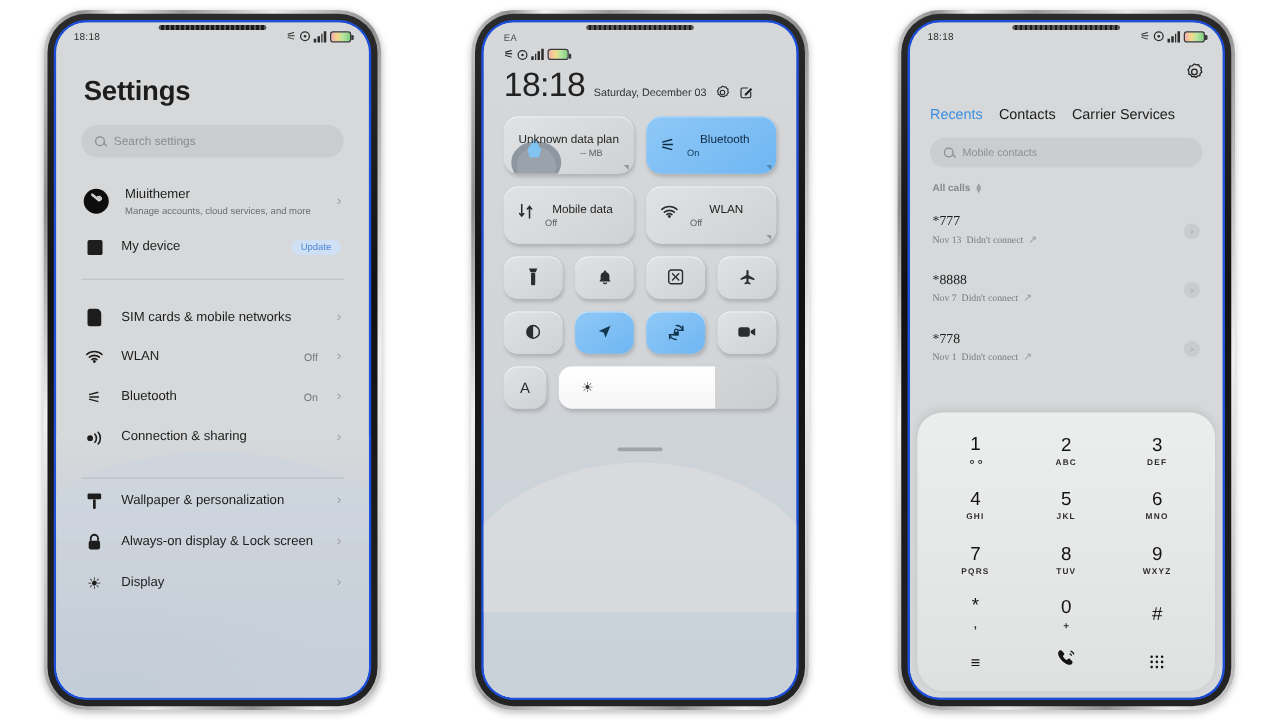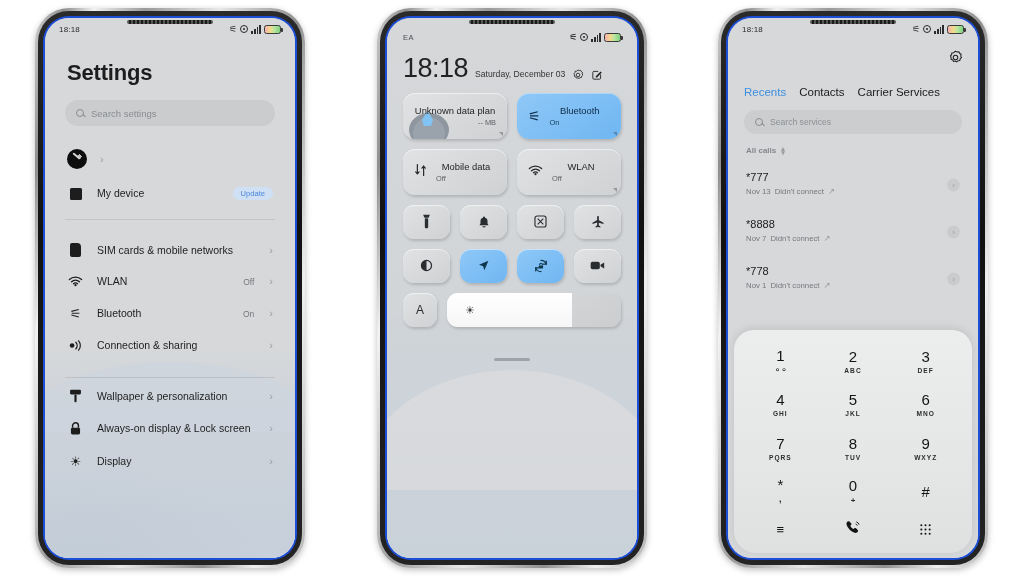--- a/index.html
+++ b/index.html
@@ -130,22 +130,22 @@
   .s2 { position:absolute; inset:0;
         background: linear-gradient(180deg,#d5d7d9 0%,#d2d5d8 55%,#cfd5da 72%,#ccd3da 100%); }
   .s2 .wall2 {
     position:absolute; left:0; right:0; top:300px; bottom:0;
     background: linear-gradient(180deg, #d0d4d8 0%, #ccd3da 40%, #c9d1d9 100%);
   }
   .s2 .hill {
     position:absolute; left:-12%; right:-12%; top:352px; height:120px;
     background:#d9dbdd; border-radius:50% 50% 0 0 / 100% 100% 0 0; opacity:.85;
   }
-  .s2-top { position:relative; display:flex; align-items:center; justify-content:space-between;
-            padding: 8px 16px 0; }
+  .s2-top { position:relative; display:flex; justify-content:space-between;
+            padding: 8px 16px 0; flex-direction: column; }
   .carrier { font-size:7.5px; color:#4a4d50; letter-spacing:.4px; }
   .clockrow { position:relative; display:flex; align-items:flex-end; gap:7px; padding: 8px 16px 0; }
   .clock { font-size:27px; color:#222; font-weight:300; line-height:.92; letter-spacing:-.5px; }
   .date { font-size:8.6px; color:#333; padding-bottom:2px; }
   .mini-ic { width:12px; height:12px; color:#222; margin-bottom:2px; }
 
   .tiles { position:relative; padding: 12px 16px 0; }
   .tilerow { display:flex; gap:10px; margin-bottom:10px; }
   .bigtile {
     flex:1; height:46px; border-radius:12px; position:relative; overflow:hidden;
@@ -211,21 +211,21 @@
   .tab.active { color:#3d8fe0; }
   .s3-search {
     margin: 12px 16px 0; height:24px; border-radius:13px; background:rgba(0,0,0,.05);
     display:flex; align-items:center; gap:7px; padding:0 11px;
     font-size:8.6px; color:#8d9094;
   }
   .allcalls { display:flex; align-items:flex-end; gap:5px; padding: 12px 18px 0;
               font-size:8px; color:#85888c;font-weight:bold; }
   .updown { display:flex; flex-direction:column; line-height:.55; font-size:7px; color:#9a9da1; }
   .calls { padding: 6px 18px 0; }
-  .call { position:relative; padding: 10px 0 12px; }
+  .call { position:relative; padding: 10px 0 12px; font-family: Liberation Serif, serif; }
   .call .num { font-size:11px; color:#1b1b1b; }
   .call .meta { font-size:7.8px; color:#76797d; margin-top:3px; display:flex; align-items:center; gap:4px; }
   .arrow-out { font-size:8.5px; color:#9a9da1; }
   .callchev {
     position:absolute; right:0; top:50%; transform:translateY(-50%);
     width:13px; height:13px; border-radius:50%; background:rgba(0,0,0,.06);
     display:flex; align-items:center; justify-content:center;
     font-size:8px; color:#9a9da1;
   }
   .dialpad {
@@ -278,20 +278,24 @@
             <div class="s1-title">Settings</div>
 
             <div class="searchbar">
               <span class="mag"></span>
               <span>Search settings</span>
             </div>
 
             <div class="card">
               <div class="row">
                 <span class="avatar"></span>
+                <span class="txt">
+                  <div class="t1">Miuithemer</div>
+                  <div class="t2">Manage accounts, cloud services, and more</div>
+                </span>
                 <span class="chev">›</span>
               </div>
 
               <div class="row">
                 <span class="ico">
                     <span class="sq"></span>
                   </span>
                 <span class="txt">
                   <div class="t1">My device</div>
                 </span>
@@ -432,21 +436,21 @@
             </span>
           </div>
 
           <div class="tiles">
             <div class="tilerow">
               <div class="bigtile">
                 <span class="datablob"></span>
                 <span class="drop"></span>
                 <span style="flex:1;text-align:right;position:relative;z-index:2">
                   <div class="lbl">Unknown data plan</div>
-                  <div class="sub" style="text-align:right;margin-left:36px">-- MB</div>
+                  <div class="sub" style="text-align:center;margin-left:36px">-- MB</div>
                 </span>
                 <span class="corner"></span>
               </div>
               <div class="bigtile on">
                 <span style="font-size:14px;color:#0e2a44">⚟</span>
                 <span style="flex:1">
                   <div class="lbl">Bluetooth</div>
                   <div class="sub">On</div>
                 </span>
                 <span class="corner"></span>
@@ -582,21 +586,21 @@
           </div>
 
           <div class="tabs">
             <span class="tab active">Recents</span>
             <span class="tab">Contacts</span>
             <span class="tab">Carrier Services</span>
           </div>
 
           <div class="s3-search">
             <span class="mag"></span>
-            <span>Search services</span>
+            <span>Mobile contacts</span>
           </div>
 
           <div class="allcalls">
             <span>All calls</span>
             <span class="updown">
                 <span>▴</span>
                 <span>▾</span>
               </span>
           </div>
 

